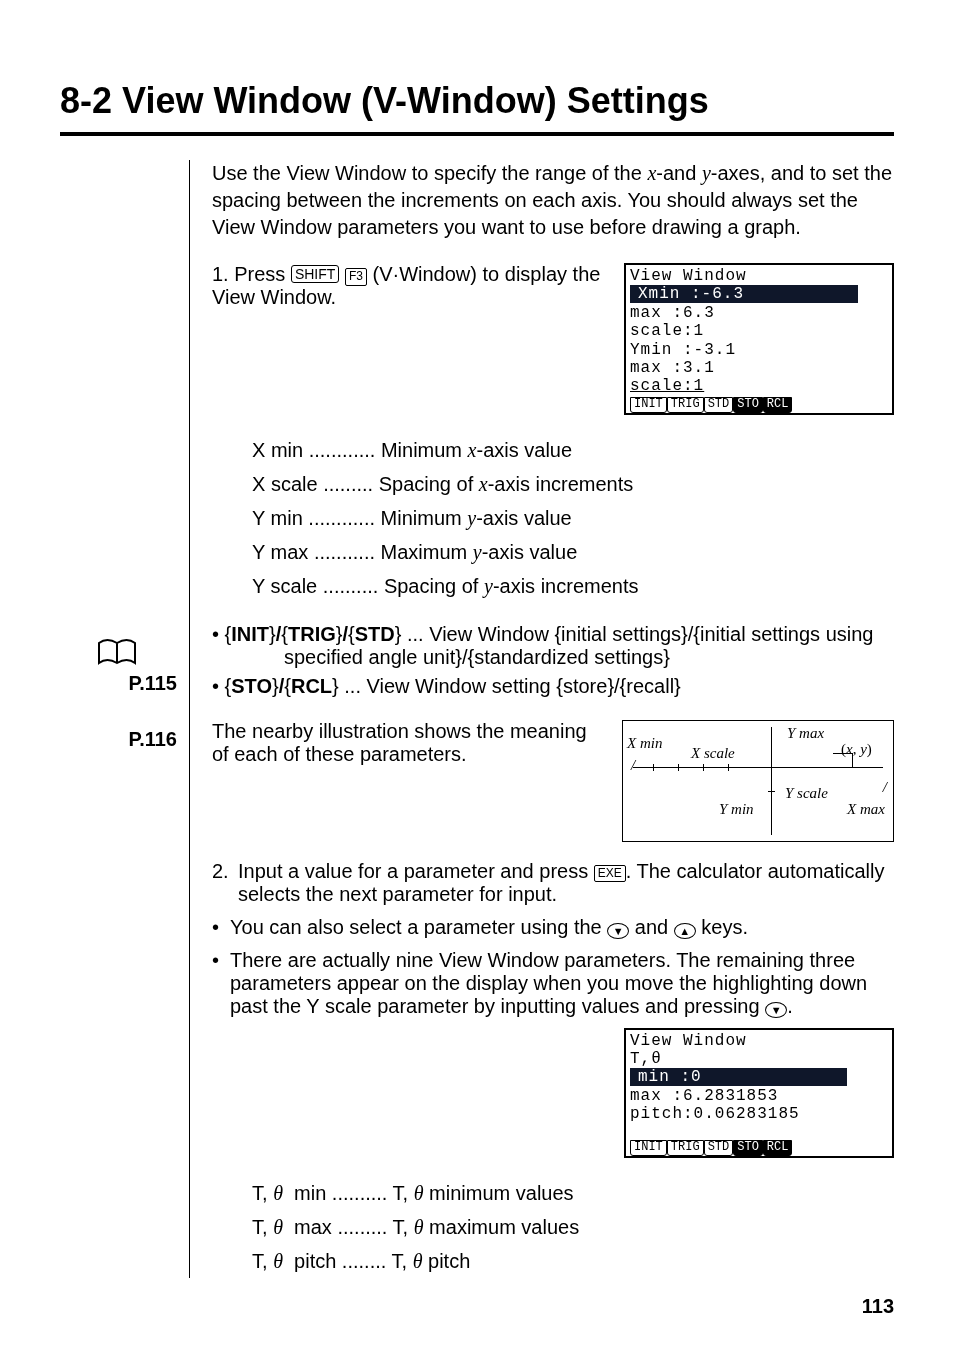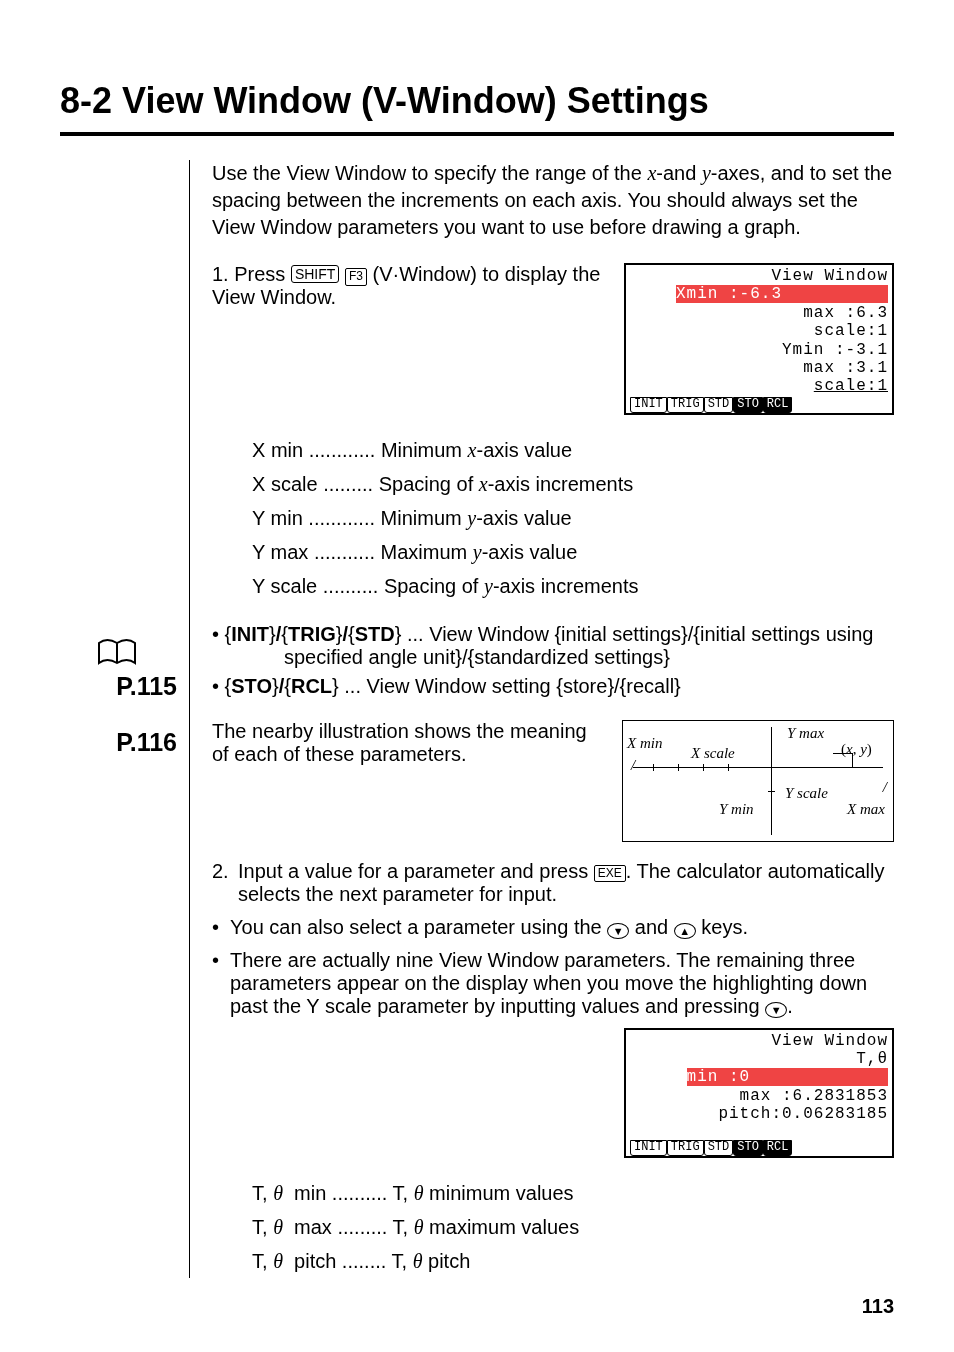--- a/index.html
+++ b/index.html
@@ -73,26 +73,25 @@
   }
   .calc-screen {
     width: 270px;
     border: 2px solid #000;
     font-family: "Courier New", monospace;
     font-size: 16px;
     line-height: 1.15;
     padding: 2px 4px 0 4px;
     letter-spacing: 1px;
     box-sizing: border-box;
-    text-align: right;
   }
   .calc-screen .hl {
-    background: #ef4444;
+    background: #0f172a;
     color: #fff;
-    padding: 0 0;
+    padding: 0 8px;
   }
   .calc-screen .scale-line {
     text-decoration: underline;
   }
   .calc-softkeys {
     display: flex;
     margin-top: 1px;
   }
   .calc-softkeys span {
     border: 1px solid #000;
@@ -111,21 +110,21 @@
     padding-left: 40px;
     line-height: 1.7;
     margin-top: 8px;
     margin-bottom: 20px;
   }
   .bullet-block { margin-bottom: 6px; }
   .margin-ref {
     position: absolute;
     right: 12px;
     font-weight: bold;
-    font-size: 25px;
+    font-size: 20px;
     text-align: right;
   }
   .margin-icon {
     position: absolute;
     right: 52px;
     font-size: 34px;
     font-weight: bold;
   }
   .axis-diagram {
     width: 270px;

